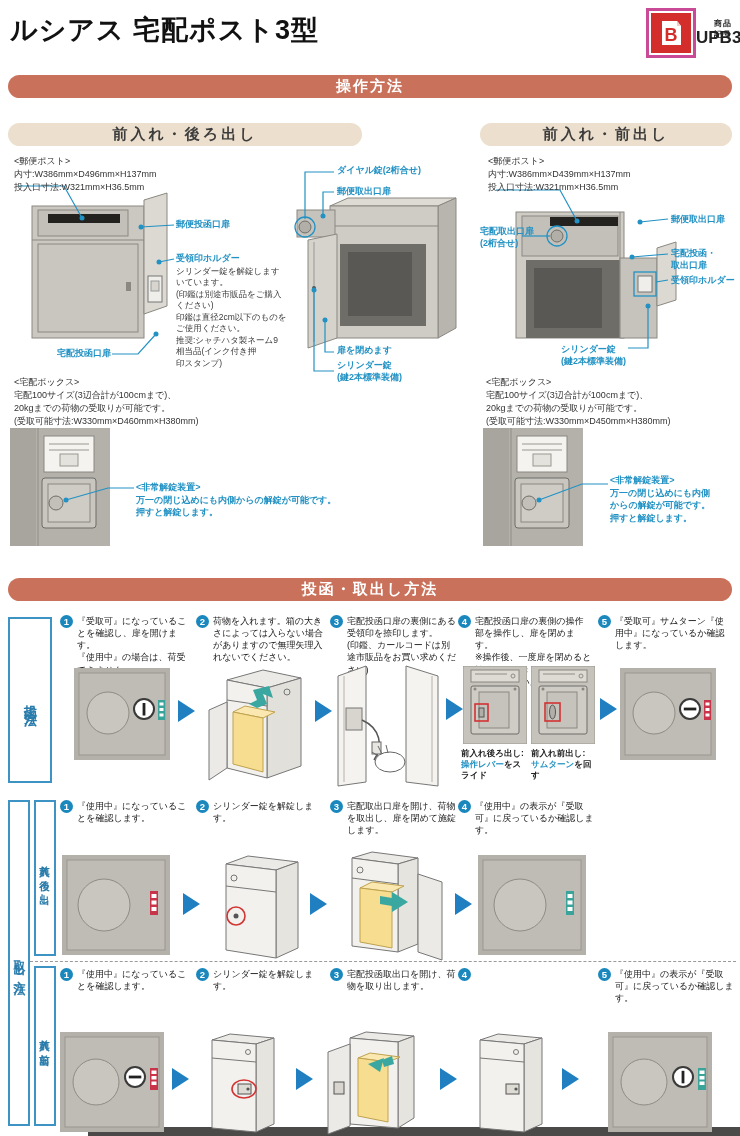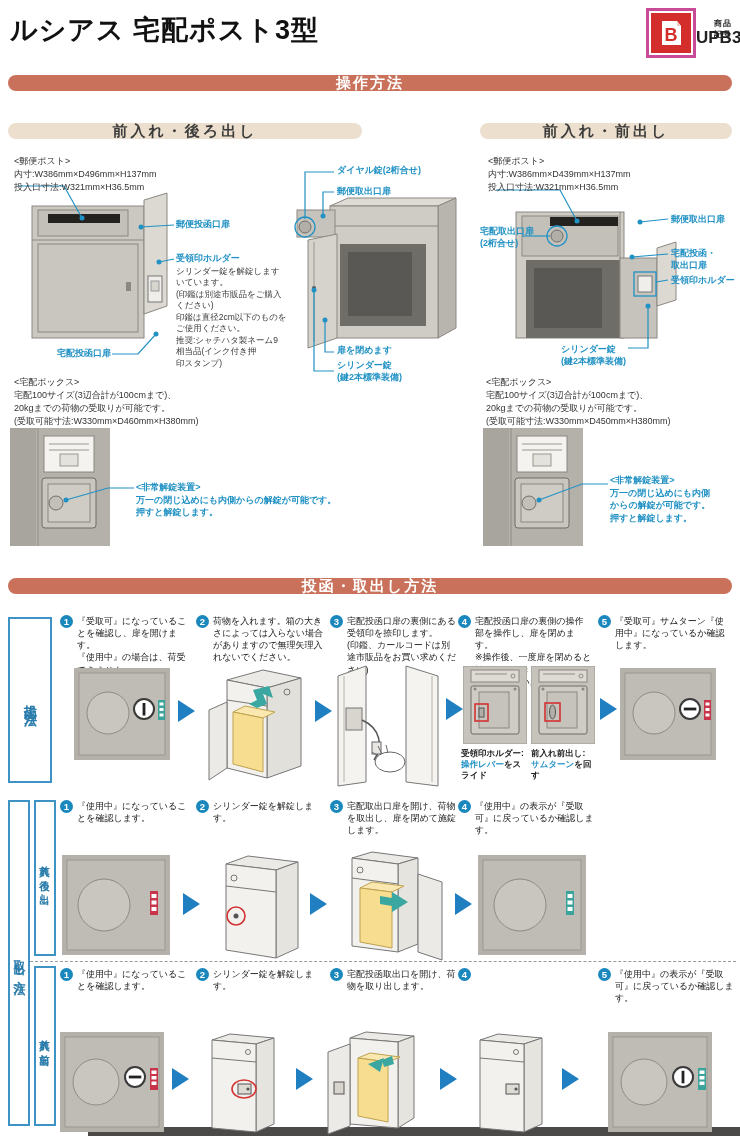--- a/index.html
+++ b/index.html
@@ -1,19 +1,19 @@
 <!DOCTYPE html>
 <html><head>
 <meta charset="utf-8">
 <style>
   html,body{margin:0;padding:0}
   body{width:740px;height:1136px;position:relative;background:#fff;
        font-family:"Liberation Sans","DejaVu Sans",sans-serif;overflow:hidden;color:#1a1a1a}
   .abs{position:absolute}
-  .banner{position:absolute;height:16px;border-radius:13px;display:flex;align-items:center;justify-content:center;font-weight:bold}
+  .banner{position:absolute;height:23px;border-radius:13px;display:flex;align-items:center;justify-content:center;font-weight:bold}
   .banner.orange{background:#c9715a;color:#fff;font-size:15px;letter-spacing:2px}
   .banner.beige{background:#ecdfcd;color:#3c3c3c;font-size:15px;letter-spacing:3px}
   .bluelbl{position:absolute;color:#2292c4;font-size:9px;font-weight:bold;line-height:1.3;white-space:pre-line}
   .spec{position:absolute;color:#333;font-size:9px;font-weight:normal;line-height:1.45;white-space:pre-line}
   .note{position:absolute;color:#3a3a3a;font-size:8.5px;line-height:1.35;white-space:pre-line}
   .emtx{position:absolute;color:#2292c4;font-size:9px;font-weight:bold;line-height:1.4;white-space:pre-line}
   .step{position:absolute;display:flex;gap:4px;align-items:flex-start}
   .num{flex:0 0 auto;width:13px;height:13px;border-radius:50%;background:#1a87bd;color:#fff;
        font-size:9.5px;font-weight:bold;display:flex;align-items:center;justify-content:center}
   .stept{font-size:9px;line-height:1.35;white-space:pre-line}
@@ -296,21 +296,21 @@
       <circle cx="50" cy="10" r="2" fill="none" stroke="#8f8c85"></circle>
     <rect x="8" y="20" width="48" height="48" rx="2" fill="#cfccc5" stroke="#6f6d68"></rect>
     <rect x="16" y="26" width="30" height="36" fill="#c6c3bc" stroke="#8a8881"></rect>
     <rect x="14" y="37" width="15" height="18" fill="none" stroke="#d23333" stroke-width="1.6"></rect>
     <ellipse cx="21.5" cy="46" rx="3" ry="7" fill="#b2afa8" stroke="#555"></ellipse>
     <circle cx="12" cy="23" r="1.5" fill="#8a8881"></circle>
       <circle cx="52" cy="23" r="1.5" fill="#8a8881"></circle>
   </svg>
 </div>
 <div class="cap" style="left:461px;top:748px;width:68px">
-  <span>受領印ホルダー:</span><br>
+  <span>前入れ後ろ出し:</span><br>
   <span class="hl">操作レバー</span><span>をスライド</span>
 </div>
 <div class="cap" style="left:531px;top:748px;width:68px">
   <span>前入れ前出し:</span><br>
   <span class="hl">サムターン</span><span>を回す</span>
 </div>
 <div class="arrow" style="left:600px;top:698px"></div>
 <div class="abs" style="left:620px;top:668px">
   <svg width="96" height="92" viewBox="0 0 96 92">
     <rect width="96" height="92" fill="#b4b1aa"></rect>

